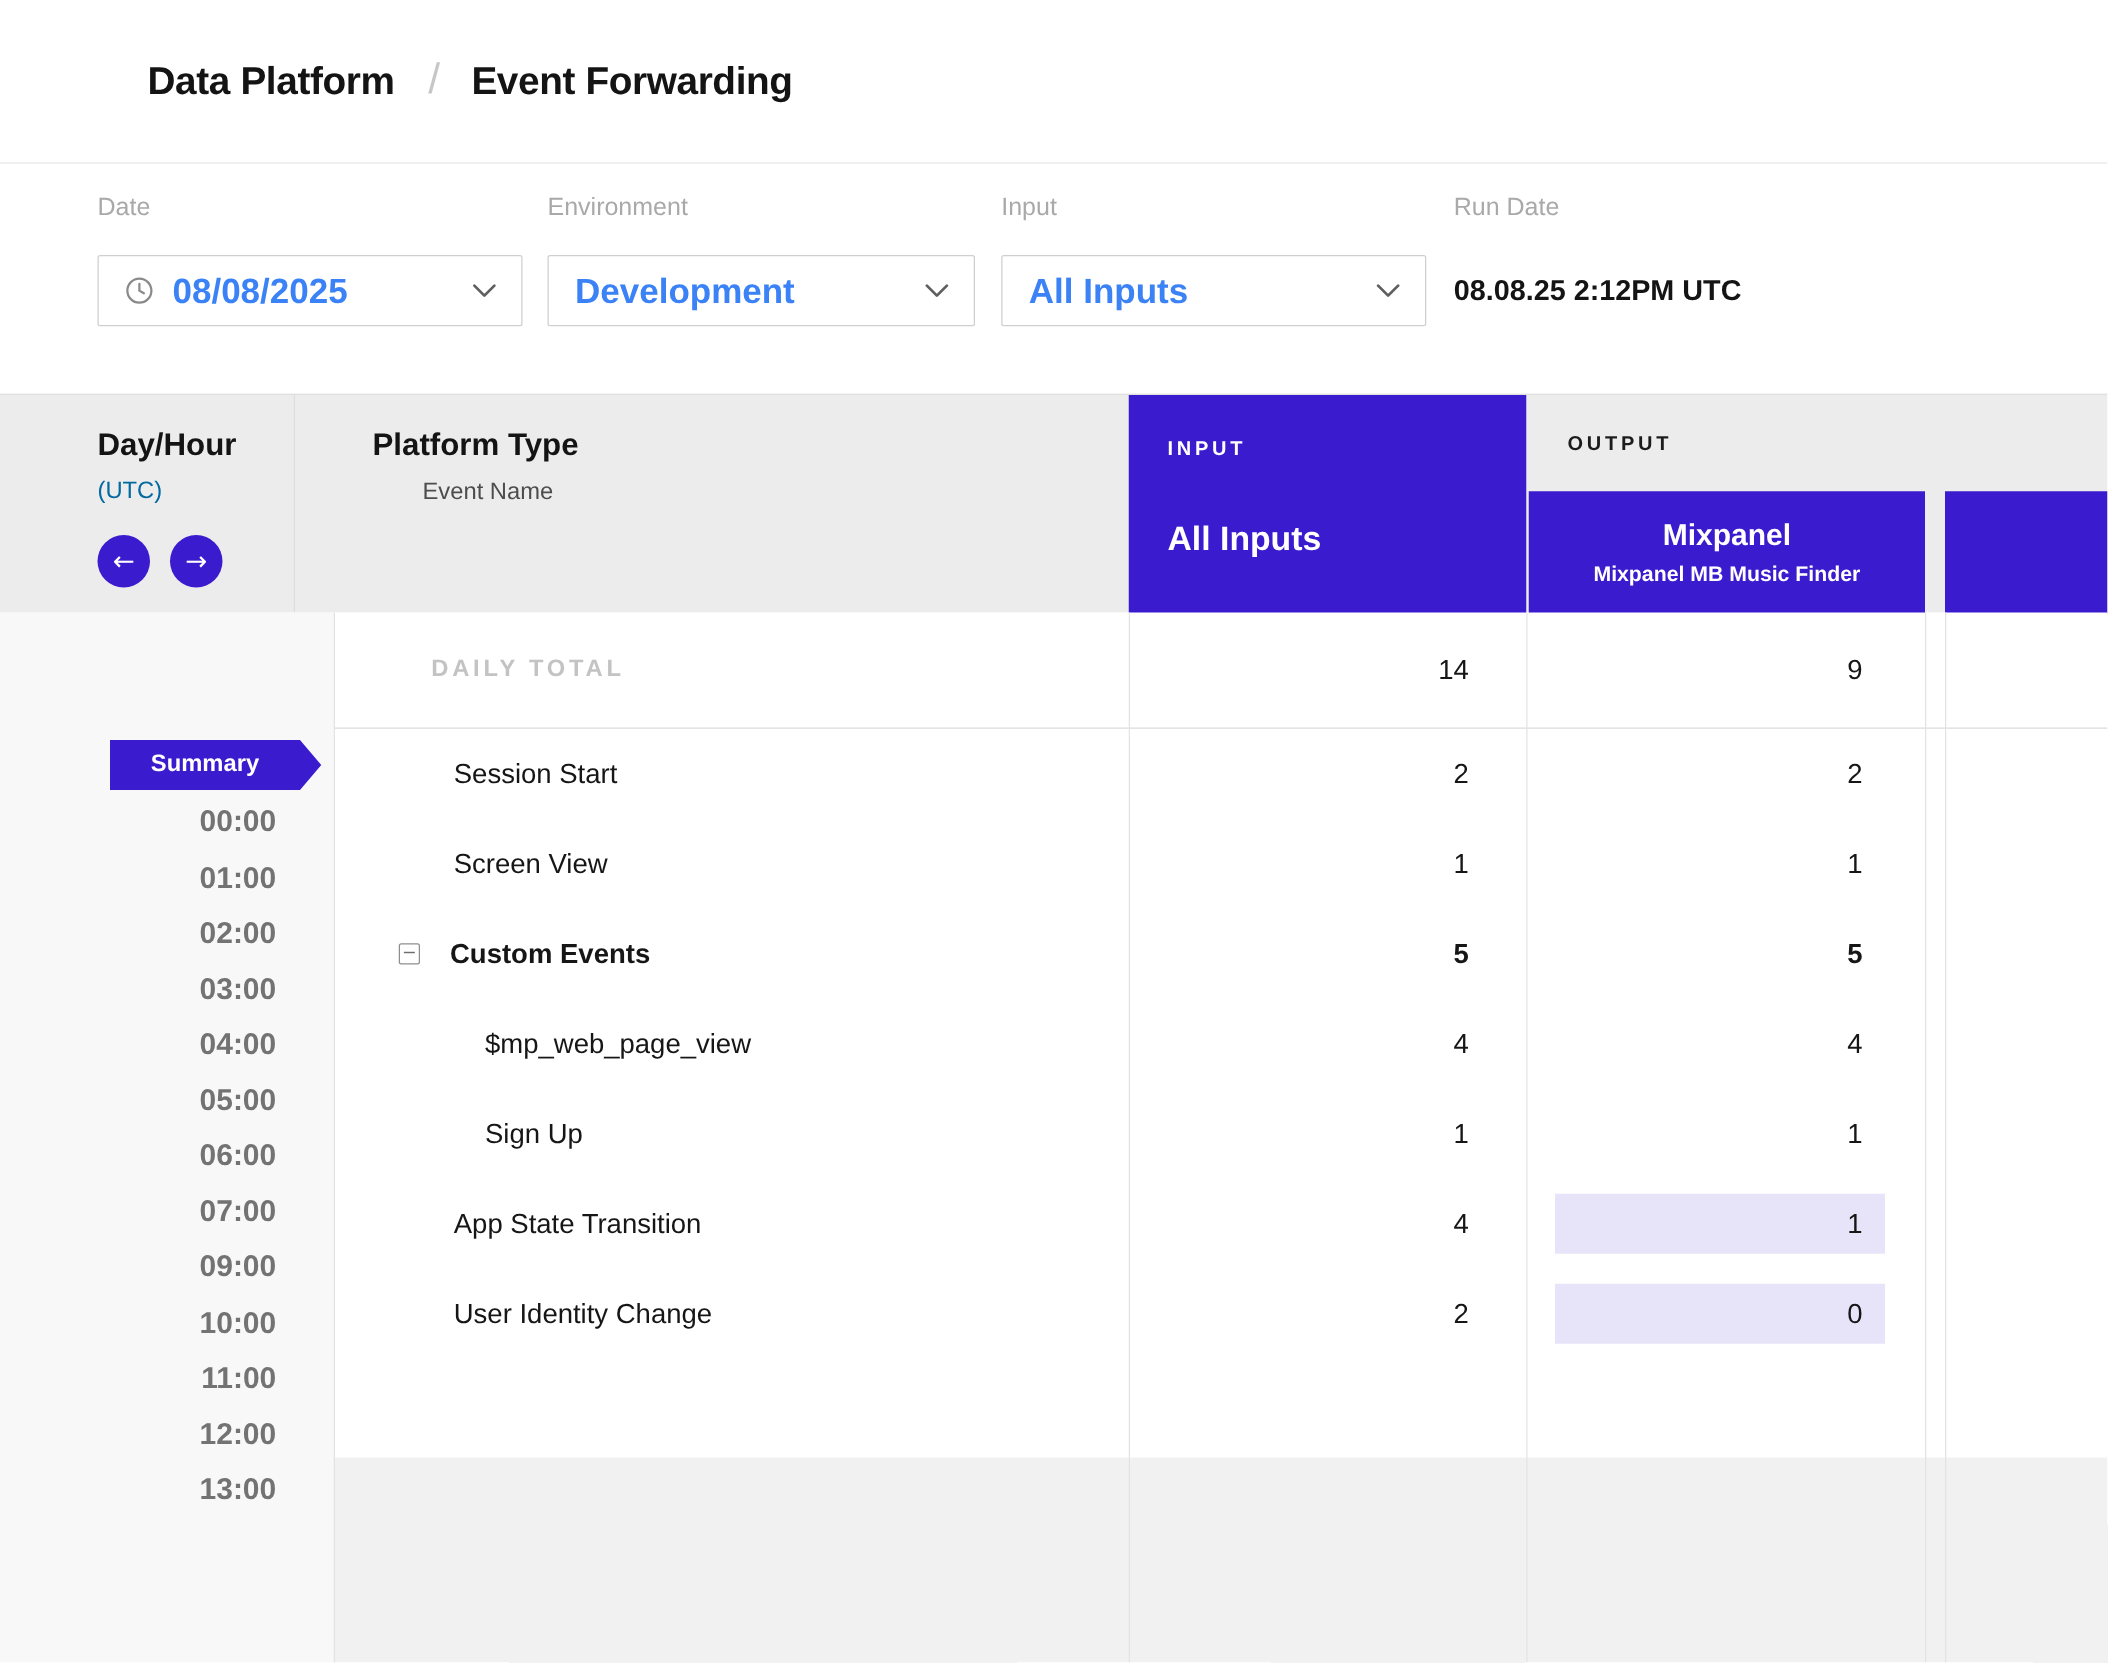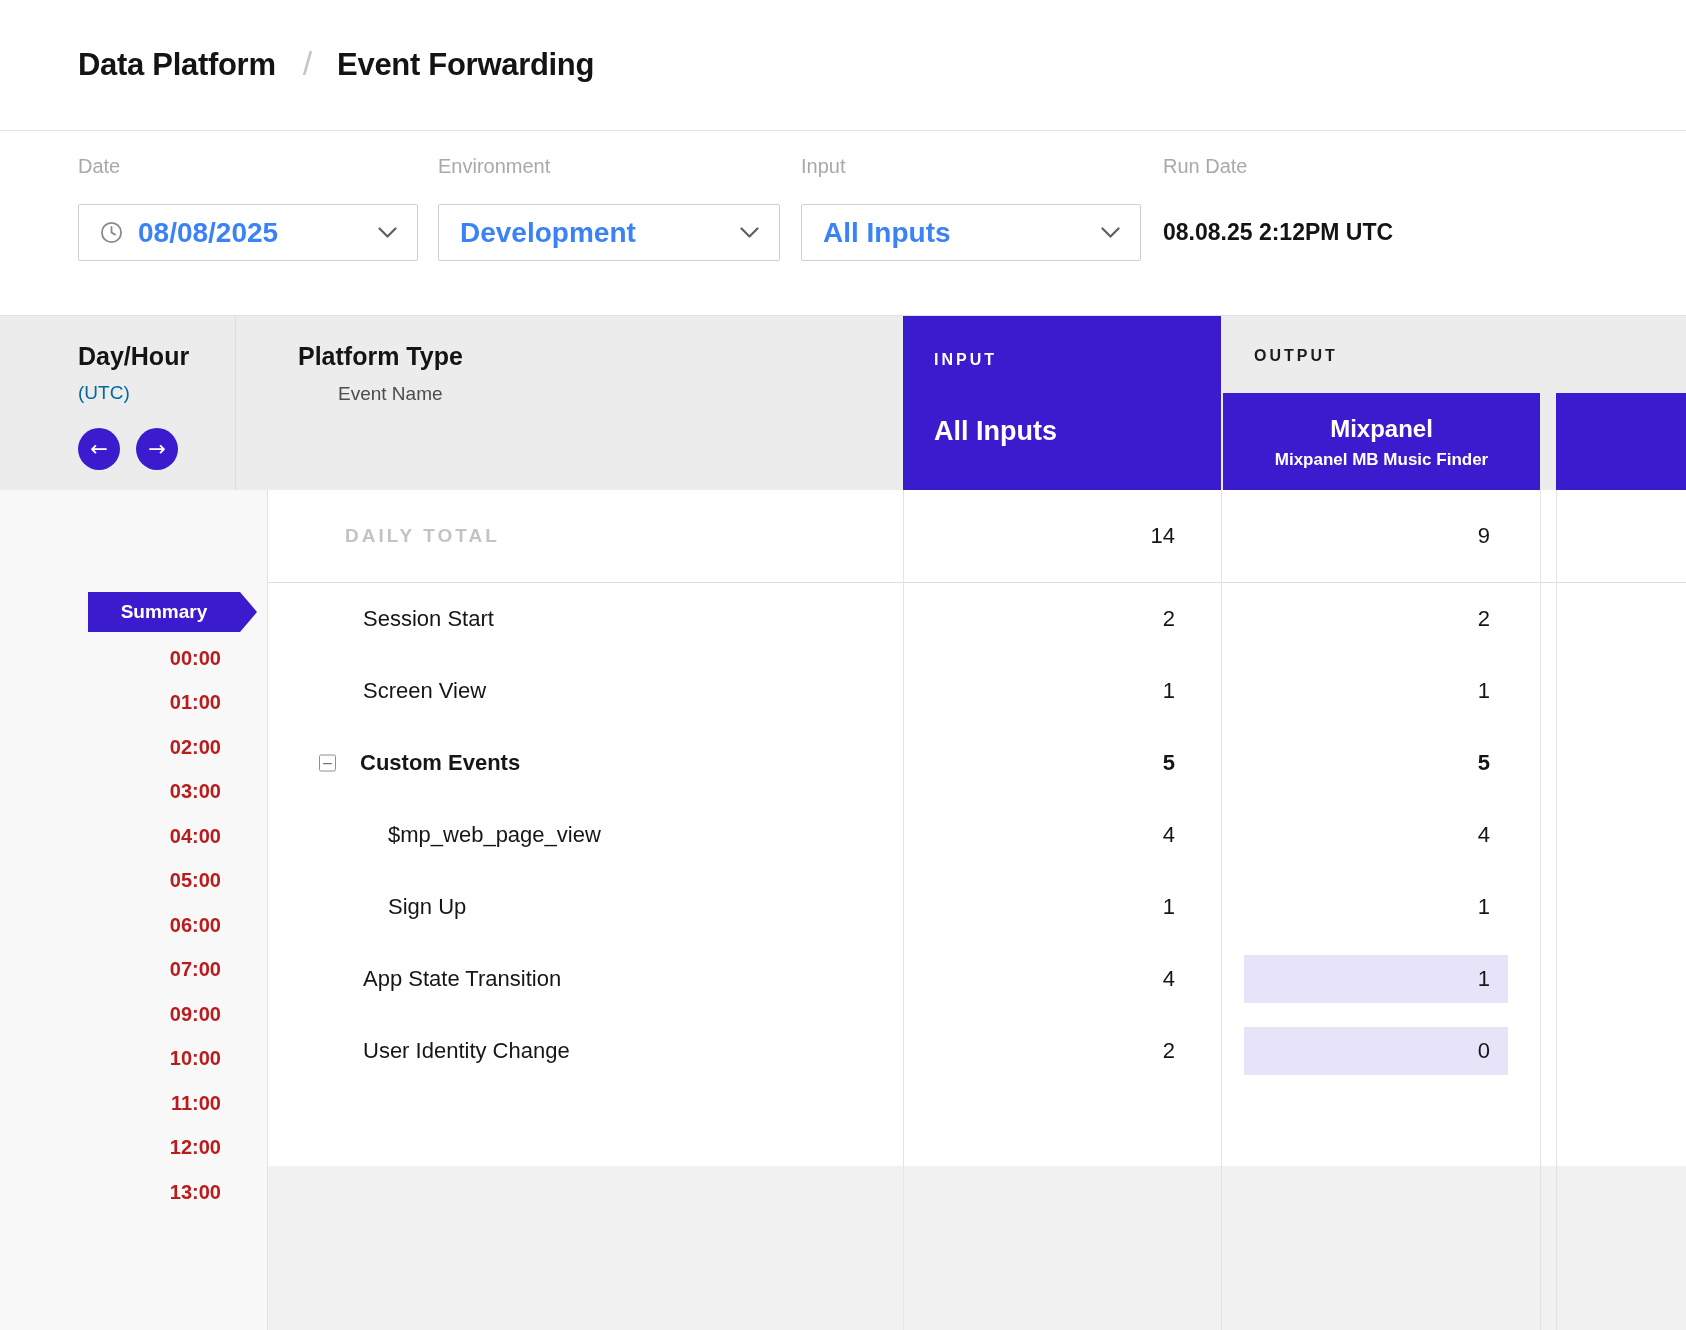--- a/index.html
+++ b/index.html
@@ -1,21 +1,21 @@
 <!DOCTYPE html>
 <html style="--accent: #3B1BCE; --highlight-cell: #E7E3F8;"><head>
 <meta charset="utf-8">
 <style>
   * { margin:0; padding:0; box-sizing:border-box; }
   body { font-family:"Liberation Sans","DejaVu Sans",sans-serif; background:#fff; color:#1b1b1b; }
   #app { position:relative; width:1686px; height:1330px; background:#fff; overflow:hidden; }
 
   
   .topbar { position:absolute; left:0; top:0; width:100%; height:131px; background:#fff;
-            border-bottom:1px solid #e4e4e4; display:flex; align-items:center; padding-left:78px; }
+            border-bottom:1px solid #e4e4e4; display:flex; align-items:center; padding-left:118px; }
   .crumb { font-size:31px; font-weight:700; color:#141414; letter-spacing:-0.3px; white-space:nowrap; }
   .crumb.link { cursor:pointer; }
   .crumb-sep { font-size:34px; font-weight:300; color:#c7c7c7; margin:0 25px 0 27px; transform:translateY(-2px); }
 
   
   .filters { position:absolute; left:0; top:131px; width:100%; height:184px; background:#fff; }
   .filter { position:absolute; top:0; height:184px; }
   .f-date  { left:78px;  width:340px; }
   .f-env   { left:438px; width:342px; }
   .f-input { left:801px; width:340px; }
@@ -56,21 +56,21 @@
 
   
   .leftcol { position:absolute; left:0; top:490px; width:268px; height:840px; background:#f8f8f8; border-right:1px solid #e3e3e3; }
   .summary-flag { position:absolute; left:88px; top:102px; width:152px; height:40px; background:var(--accent,#3B1BCE);
                   color:#fff; font-size:19px; font-weight:700; display:flex; align-items:center; justify-content:center; cursor:pointer; }
   .summary-flag::after { content:""; position:absolute; left:152px; top:0; width:0; height:0;
                          border-top:20px solid transparent; border-bottom:20px solid transparent;
                          border-left:17px solid var(--accent,#3B1BCE); }
   .hours { position:absolute; left:0; top:146px; width:100%; list-style:none; }
   .hours li { height:44.5px; display:flex; align-items:center; justify-content:flex-end; padding-right:46px;
-              font-size:20px; font-weight:700; color:#b91c1c; cursor:pointer;padding-left:40px; }
+              font-size:24px; font-weight:700; color:#737373; cursor:pointer;padding-left:40px; }
 
   
   .grid { position:absolute; left:268px; top:490px; width:1418px; height:840px; background:#fff; }
   .grid-footer { position:absolute; left:0; top:676px; width:100%; height:164px; background:#f1f1f1; z-index:1; }
   .vline { position:absolute; top:0; bottom:0; width:1px; background:#e3e3e3; z-index:2; }
   .v1 { left:635px; } .v2 { left:953px; } .v3 { left:1272px; } .v4 { left:1288px; }
   .total-row { position:absolute; left:0; top:0; width:100%; height:93px; border-bottom:1px solid #dcdcdc; }
   .total-label { position:absolute; left:77px; top:0; height:100%; display:flex; align-items:center;
                  font-size:19px; font-weight:700; letter-spacing:3px; color:#c3c3c3; white-space:nowrap; }
   .rows { position:absolute; left:0; top:93px; width:100%; }

